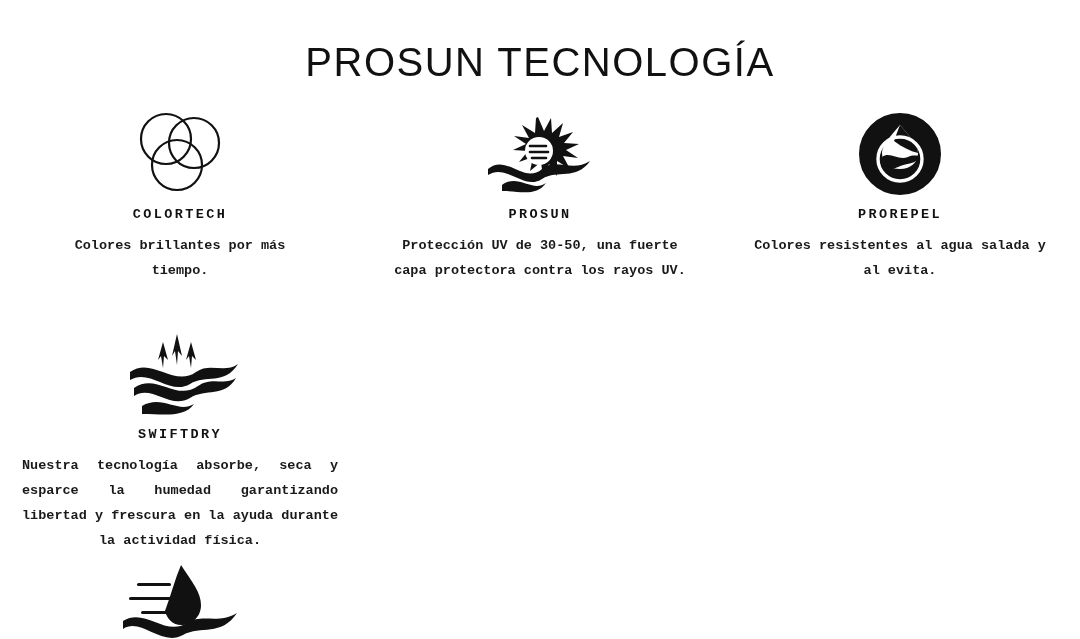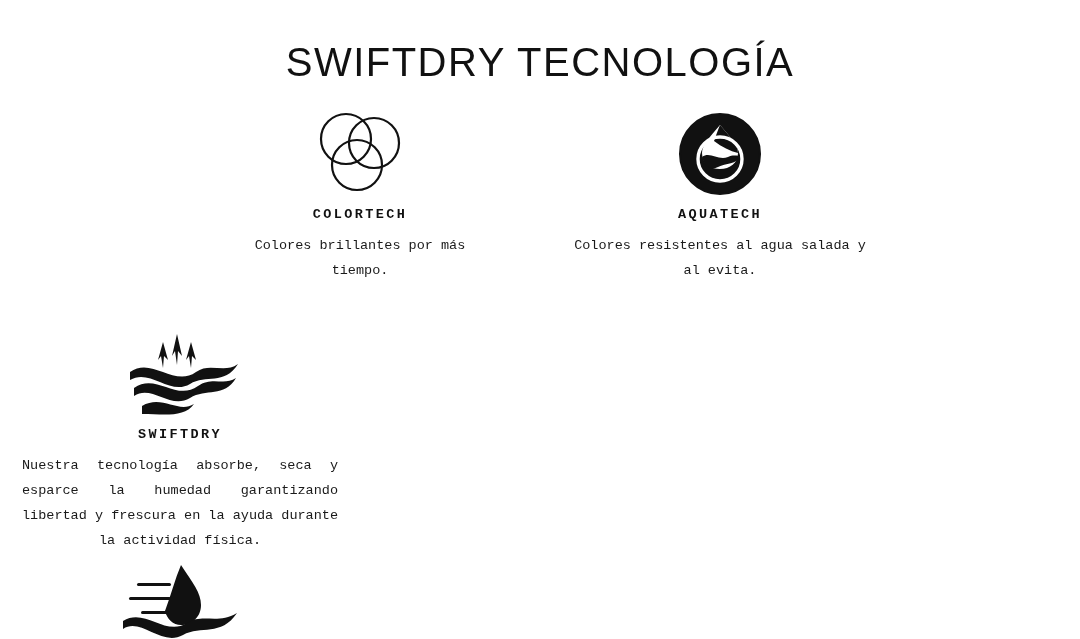--- a/index.html
+++ b/index.html
@@ -29,21 +29,20 @@
     letter-spacing: 1.5px;
     font-weight: 400;
     color: #111111;
     font-family: "Liberation Sans", sans-serif;
   }
 
   
   .row {
     position: absolute;
     display: flex;
-    justify-content: center;
     align-items: flex-start;
   }
   .row-top {
     top: 105px;
     left: 0;
     width: 1080px;
   }
   .row-bottom {
     top: 325px;
     left: 0;
@@ -75,63 +74,86 @@
     text-align: center;
     font-family: "Liberation Mono", monospace;
   }
   .card-desc {
     margin-top: 12px;
     font-size: 13.5px;
     line-height: 1.85;
     text-align: center;
     color: #1a1a1a;
     font-family: "Liberation Mono", monospace;
+    font-weight: bold;
   }
   .card-desc.narrow { width: 250px; }
   .card-desc.mid { width: 300px; }
   .card-desc.wide { width: 316px; }
   .card-desc.just { text-align: justify; text-align-last: center; }
   svg { display: block; }
 </style>
 </head>
 <body>
 
 <div class="page">
 
-  <div class="title">SWIFTDRY TECNOLOGÍA</div>
+  <div class="title">PROSUN TECNOLOGÍA</div>
 
   <div class="row row-top">
 
     <div class="card w-top">
       <div class="icon-wrap">
         <svg width="100" height="86" viewBox="0 0 100 86">
           <circle cx="36" cy="28" r="25" fill="none" stroke="#111" stroke-width="2.2"></circle>
           <circle cx="64" cy="32" r="25" fill="none" stroke="#111" stroke-width="2.2"></circle>
           <circle cx="47" cy="54" r="25" fill="none" stroke="#111" stroke-width="2.2"></circle>
         </svg>
       </div>
       <div class="card-name">COLORTECH</div>
       <div class="card-desc narrow">Colores brillantes por más tiempo.</div>
     </div>
 
+    <div class="card w-top">
+      <div class="icon-wrap">
+        <svg width="120" height="86" viewBox="0 0 120 86">
+          <g fill="#111">
+
+            <path d="M58 6 l6 14 l7 -13 l1 15 l11 -10 l-4 14 l14 -5 l-9 11 l15 1 l-13 6 l12 8 l-15 -2 l7 13 l-13 -8 l0 15 l-8 -12 l-6 13 l-2 -15 l-11 9 l3 -14 l-14 5 l9 -11 l-15 -1 l13 -6 l-12 -8 l15 2 l-7 -13 l13 8 l1 -15 z"></path>
+          </g>
+
+          <circle cx="59" cy="40" r="14" fill="#fff"></circle>
+          <g stroke="#111" stroke-width="2.6" stroke-linecap="round">
+            <line x1="50" y1="35" x2="66" y2="35"></line>
+            <line x1="50" y1="41" x2="68" y2="41"></line>
+            <line x1="52" y1="47" x2="66" y2="47"></line>
+          </g>
+
+          <path d="M8 58 C26 42 44 74 62 58 C76 46 92 62 110 50 C96 70 78 58 62 68 C44 80 26 52 8 64 Z" fill="#111"></path>
+          <path d="M22 74 C38 62 52 82 66 72 C56 86 40 80 22 80 Z" fill="#111"></path>
+        </svg>
+      </div>
+      <div class="card-name">PROSUN</div>
+      <div class="card-desc mid">Protección UV de 30-50, una fuerte capa protectora contra los  rayos UV.</div>
+    </div>
 
     <div class="card w-top">
       <div class="icon-wrap">
         <svg width="92" height="86" viewBox="0 0 92 86">
           <circle cx="46" cy="43" r="40" fill="#111"></circle>
 
           <path d="M46 14 C56 26 64 34 64 42 C64 52 56 58 46 58 C36 58 28 52 28 42 C28 34 36 26 46 14 Z" fill="#fff"></path>
           <path d="M46 14 C56 26 64 34 64 42 C56 40 48 36 40 30 C42 24 44 19 46 14 Z" fill="#111"></path>
           <path d="M28 46 C36 40 44 50 54 46 C60 43 64 46 68 44 C62 54 52 52 44 56 C36 60 30 54 28 46 Z" fill="#111"></path>
           <circle cx="46" cy="43" r="40" fill="none" stroke="#111" stroke-width="2"></circle>
           <path d="M46 3 A40 40 0 0 0 46 83 A30 30 0 0 1 46 3 Z" fill="#111" opacity="0"></path>
           <circle cx="46" cy="48" r="22" fill="none" stroke="#fff" stroke-width="3.4"></circle>
         </svg>
       </div>
-      <div class="card-name">AQUATECH</div>
+      <div class="card-name">PROREPEL</div>
       <div class="card-desc mid">Colores resistentes al agua salada y al evita.</div>
     </div>
 
   </div>
 
   <div class="row row-bottom">
 
     <div class="card w-bottom" style="margin-right:20px">
       <div class="icon-wrap">
         <svg width="120" height="96" viewBox="0 0 120 96">

